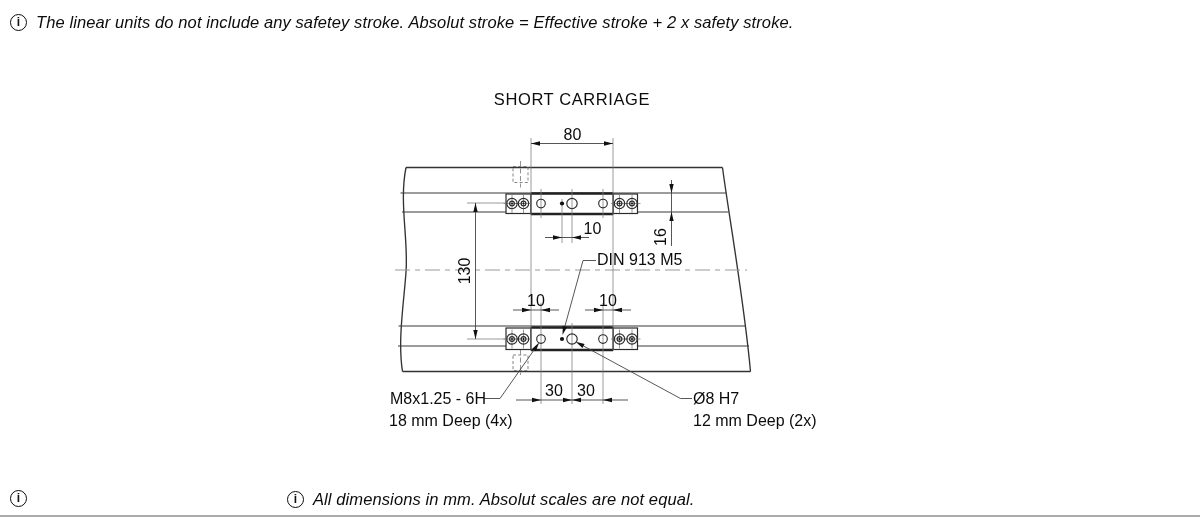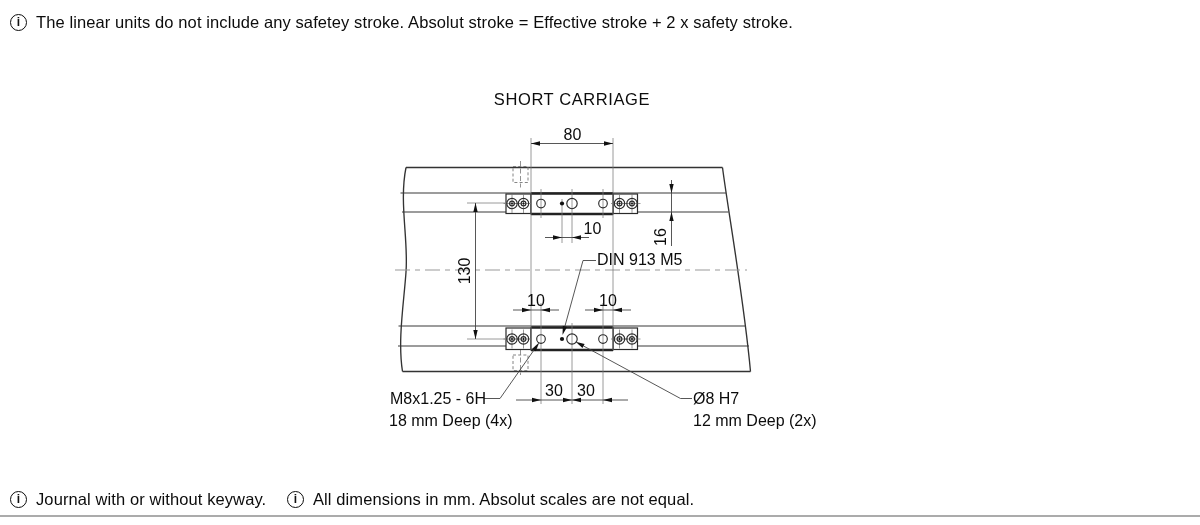--- a/index.html
+++ b/index.html
@@ -1,19 +1,19 @@
 <!DOCTYPE html>
 <html><head>
 <meta charset="utf-8">
 <style>
   html,body{margin:0;padding:0;background:#fff;}
   .page{position:relative;width:1200px;height:525px;background:#fff;overflow:hidden;
         font-family:"Liberation Sans",sans-serif;color:#111;}
   .note{position:absolute;display:flex;align-items:center;gap:9px;white-space:nowrap;}
-  .note .txt{font-size:16.5px;letter-spacing:0.1px;color:#0c0c0c;}
+  .note .txt{font-style:italic;font-size:16.5px;letter-spacing:0.1px;color:#0c0c0c;}
   .info-icon{width:17px;height:17px;min-width:17px;border:1.7px solid #0c0c0c;border-radius:50%;
         display:flex;align-items:center;justify-content:center;font-size:12px;font-weight:700;
         line-height:1;box-sizing:border-box;padding-bottom:1px;font-style:normal;}
   .note-top{left:10px;top:13px;}
   .note-bl{left:10px;top:490px;}
   .note-br{left:287px;top:490px;}
   .bottom-rule{position:absolute;left:0;top:515px;width:1200px;height:2px;background:#ababab;}
   svg{position:absolute;left:0;top:0;}
   svg text{font-family:"Liberation Sans",sans-serif;fill:#0c0c0c;}
   .dimtxt{font-size:16px;}
@@ -221,21 +221,20 @@
     <g>
       <path class="leader" d="M692,398.5 L680.5,398.5 L583.5,346"></path>
       <polygon class="arrow" points="575.6,341.8 584.6,344.1 582.5,348"></polygon>
       <text class="lbltxt" x="693" y="404">Ø8 H7</text>
       <text class="lbltxt" x="693" y="426">12 mm Deep (2x)</text>
     </g>
   </svg>
 
   <div class="note note-bl">
     <span class="info-icon">i</span>
-    <span class="txt">Journal with or without keyway.</span>
   </div>
   <div class="note note-br">
     <span class="info-icon">i</span>
     <span class="txt">All dimensions in mm. Absolut scales are not equal.</span>
   </div>
 
   <div class="bottom-rule"></div>
 </div>
 
 </body></html>

